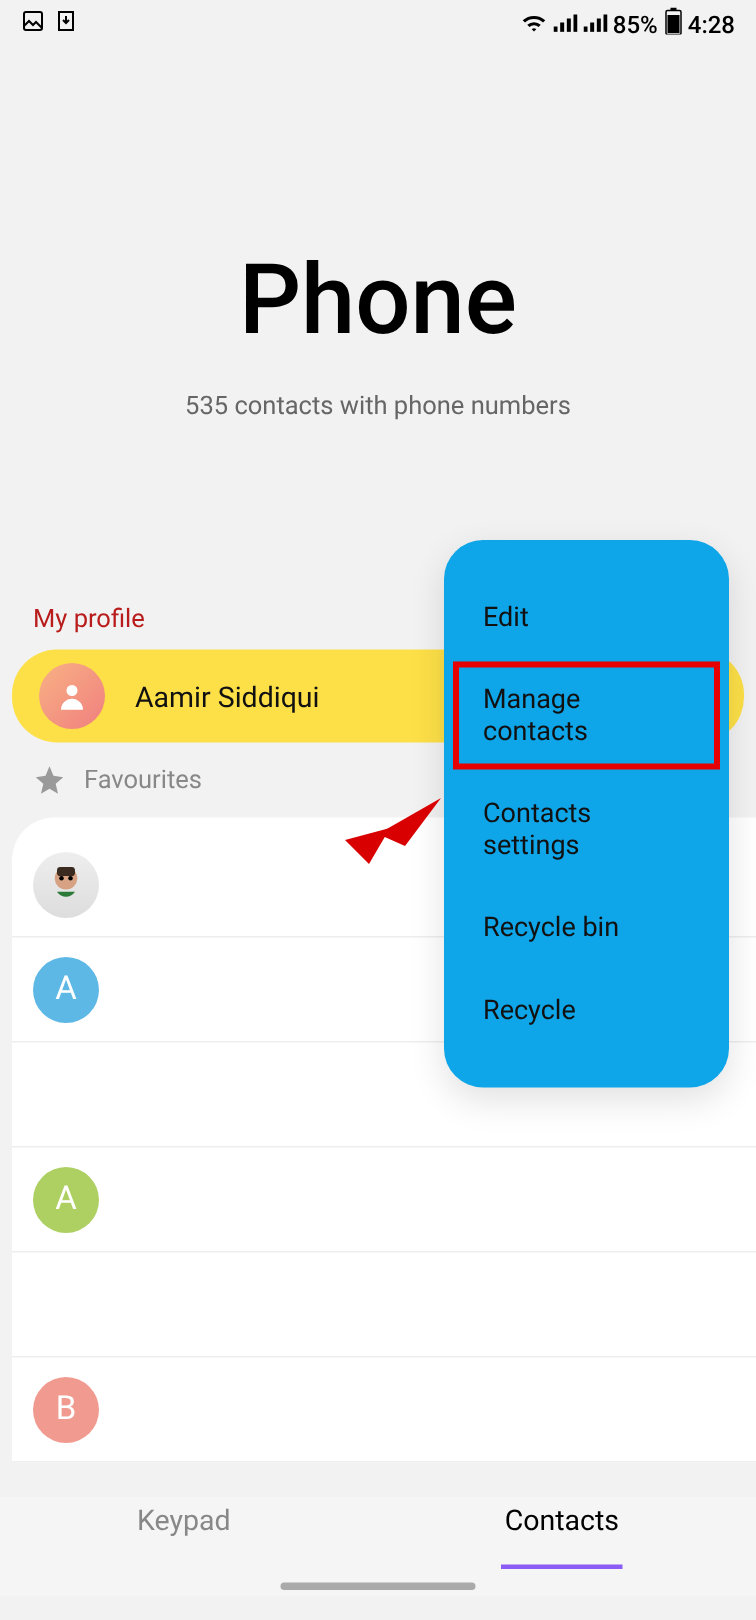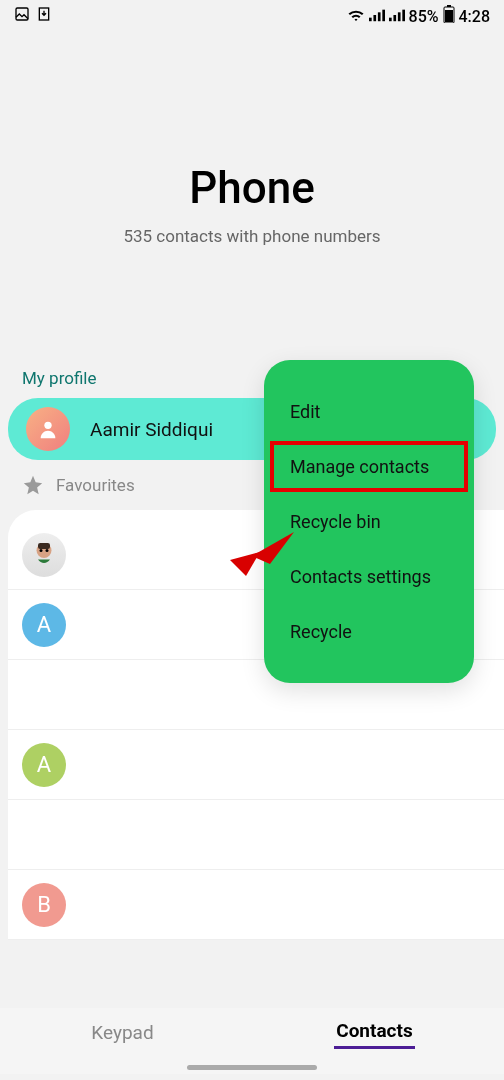--- a/index.html
+++ b/index.html
@@ -4,51 +4,51 @@
 <style>
   * { box-sizing: border-box; margin: 0; padding: 0; }
   html, body { width: 504px; height: 1080px; font-family: -apple-system, BlinkMacSystemFont, "Segoe UI", Roboto, sans-serif; background: #f2f2f2; overflow: hidden; }
   
   .status-bar { display: flex; justify-content: space-between; align-items: center; padding: 8px 14px; height: 32px; }
   .status-left { display: flex; gap: 6px; }
   .status-right { display: flex; align-items: center; gap: 4px; font-size: 16px; font-weight: 500; color: #000; justify-content: center; }
   .status-icon { display: inline-block; }
   
   .header { text-align: center; padding: 130px 20px 110px; }
-  .header-title { font-size: 44px; font-weight: 500; color: #000; }
-  .header-sub { font-size: 17px; color: #666; margin-top: 12px; }
+  .header-title { font-size: 65px; font-weight: 500; color: #000; }
+  .header-sub { font-size: 17px; color: #666; margin-top: 23px; }
   
-  .section-label { font-size: 17px; color: #0f766e; padding: 12px 22px 10px; }
+  .section-label { font-size: 17px; color: #b91c1c; padding: 12px 22px 10px; }
   
-  .profile-row { background: #5eead4; border-radius: 30px 30px 30px 30px; display: flex; align-items: center; padding: 10px 18px; margin: 0 8px; height: 62px; }
+  .profile-row { background: #fde047; border-radius: 30px 30px 30px 30px; display: flex; align-items: center; padding: 10px 18px; margin: 0 8px; height: 62px; }
   .avatar { width: 44px; height: 44px; border-radius: 50%; background: linear-gradient(135deg,#f8b184,#f07f7f); display: flex; align-items: center; justify-content: center; margin-right: 20px; flex-shrink:0; }
   .avatar svg { width: 22px; height: 22px; }
   .profile-name { font-size: 19px; color: #111; }
   
   .fav-row { display: flex; align-items: center; padding: 14px 18px 14px 22px; font-size: 17px; color: #888; }
   .fav-star { width: 22px; height: 22px; margin-right: 12px; fill: #9a9a9a; }
   
   .contacts-list { background: #fff; border-radius: 28px 0 0 0; margin-left: 8px; padding-top: 10px; }
   .contact-row { display: flex; align-items: center; height: 70px; padding: 0 14px; border-bottom: 1px solid #eee; }
   .c-avatar { width: 44px; height: 44px; border-radius: 50%; display: flex; align-items:center; justify-content:center; color:#fff; font-size:22px; font-weight:400; }
   .c-blue { background: #5db8e6; }
   .c-green { background: #aed063; }
   .c-coral { background: #f19a90; }
   .c-emoji { background: linear-gradient(#eee,#ddd); }
   .c-emoji svg { width: 36px; height: 36px; }
   
-  .menu-popup { position: absolute; top: 360px; right: 30px; width: 210px; background: #22c55e; border-radius: 26px; box-shadow: 0 8px 24px rgba(0,0,0,0.12); padding: 24px 4px 24px 4px; z-index: 50; }
+  .menu-popup { position: absolute; top: 360px; right: 18px; width: 190px; background: #0ea5e9; border-radius: 26px; box-shadow: 0 8px 24px rgba(0,0,0,0.12); padding: 24px 4px 24px 4px; z-index: 50; }
   .menu-item { font-size: 18px; color: #111; padding: 17px 22px 17px 22px; }
   .highlighted { outline: 4px solid #e60000; outline-offset: -6px; }
   
   .arrow { position: absolute; top: 520px; left: 230px; z-index: 60; }
   
-  .bottom-tabs { position: absolute; bottom: 6px; left:0; right:0; display: flex; height: 66px; background: #f5f5f5; align-items: center; justify-content: space-around; padding-bottom: 18px; }
+  .bottom-tabs { position: absolute; bottom: 16px; left:0; right:0; display: flex; height: 66px; background: #f5f5f5; justify-content: space-around; padding-bottom: 18px; }
   .tab { font-size: 19px; color: #888; padding: 4px 2px; }
-  .tab.active { color:#000; font-weight:700; border-bottom: 3px solid #4c1d95; }
+  .tab.active { color:#000; font-weight:400; border-bottom: 3px solid #8b5cf6; }
   .nav-indicator { position:absolute; bottom: 4px; left: 50%; transform: translateX(-50%); width: 130px; height: 5px; background: #aaa; border-radius: 3px; }
 </style>
 </head>
 <body>
 
 <div class="status-bar">
   <div class="status-left">
     <span class="status-icon">
       <svg width="16" height="16" viewBox="0 0 24 24">
           <rect x="3" y="3" width="18" height="18" rx="2" fill="none" stroke="#000" stroke-width="2"></rect>
@@ -140,22 +140,22 @@
   </div>
   <div class="contact-row"></div>
   <div class="contact-row">
     <div class="c-avatar c-coral">B</div>
   </div>
 </div>
 
 <div class="menu-popup">
   <div class="menu-item">Edit</div>
   <div class="menu-item highlighted">Manage contacts</div>
+  <div class="menu-item">Contacts settings</div>
   <div class="menu-item">Recycle bin</div>
-  <div class="menu-item">Contacts settings</div>
   <div class="menu-item">Recycle</div>
 </div>
 
 <div class="arrow">
   <svg width="64" height="64" viewBox="0 0 64 64">
       <polygon points="0,40 30,32 16,56" fill="#d80000"></polygon>
       <polygon points="22,36 64,12 40,44" fill="#d80000"></polygon>
     </svg>
 </div>
 

